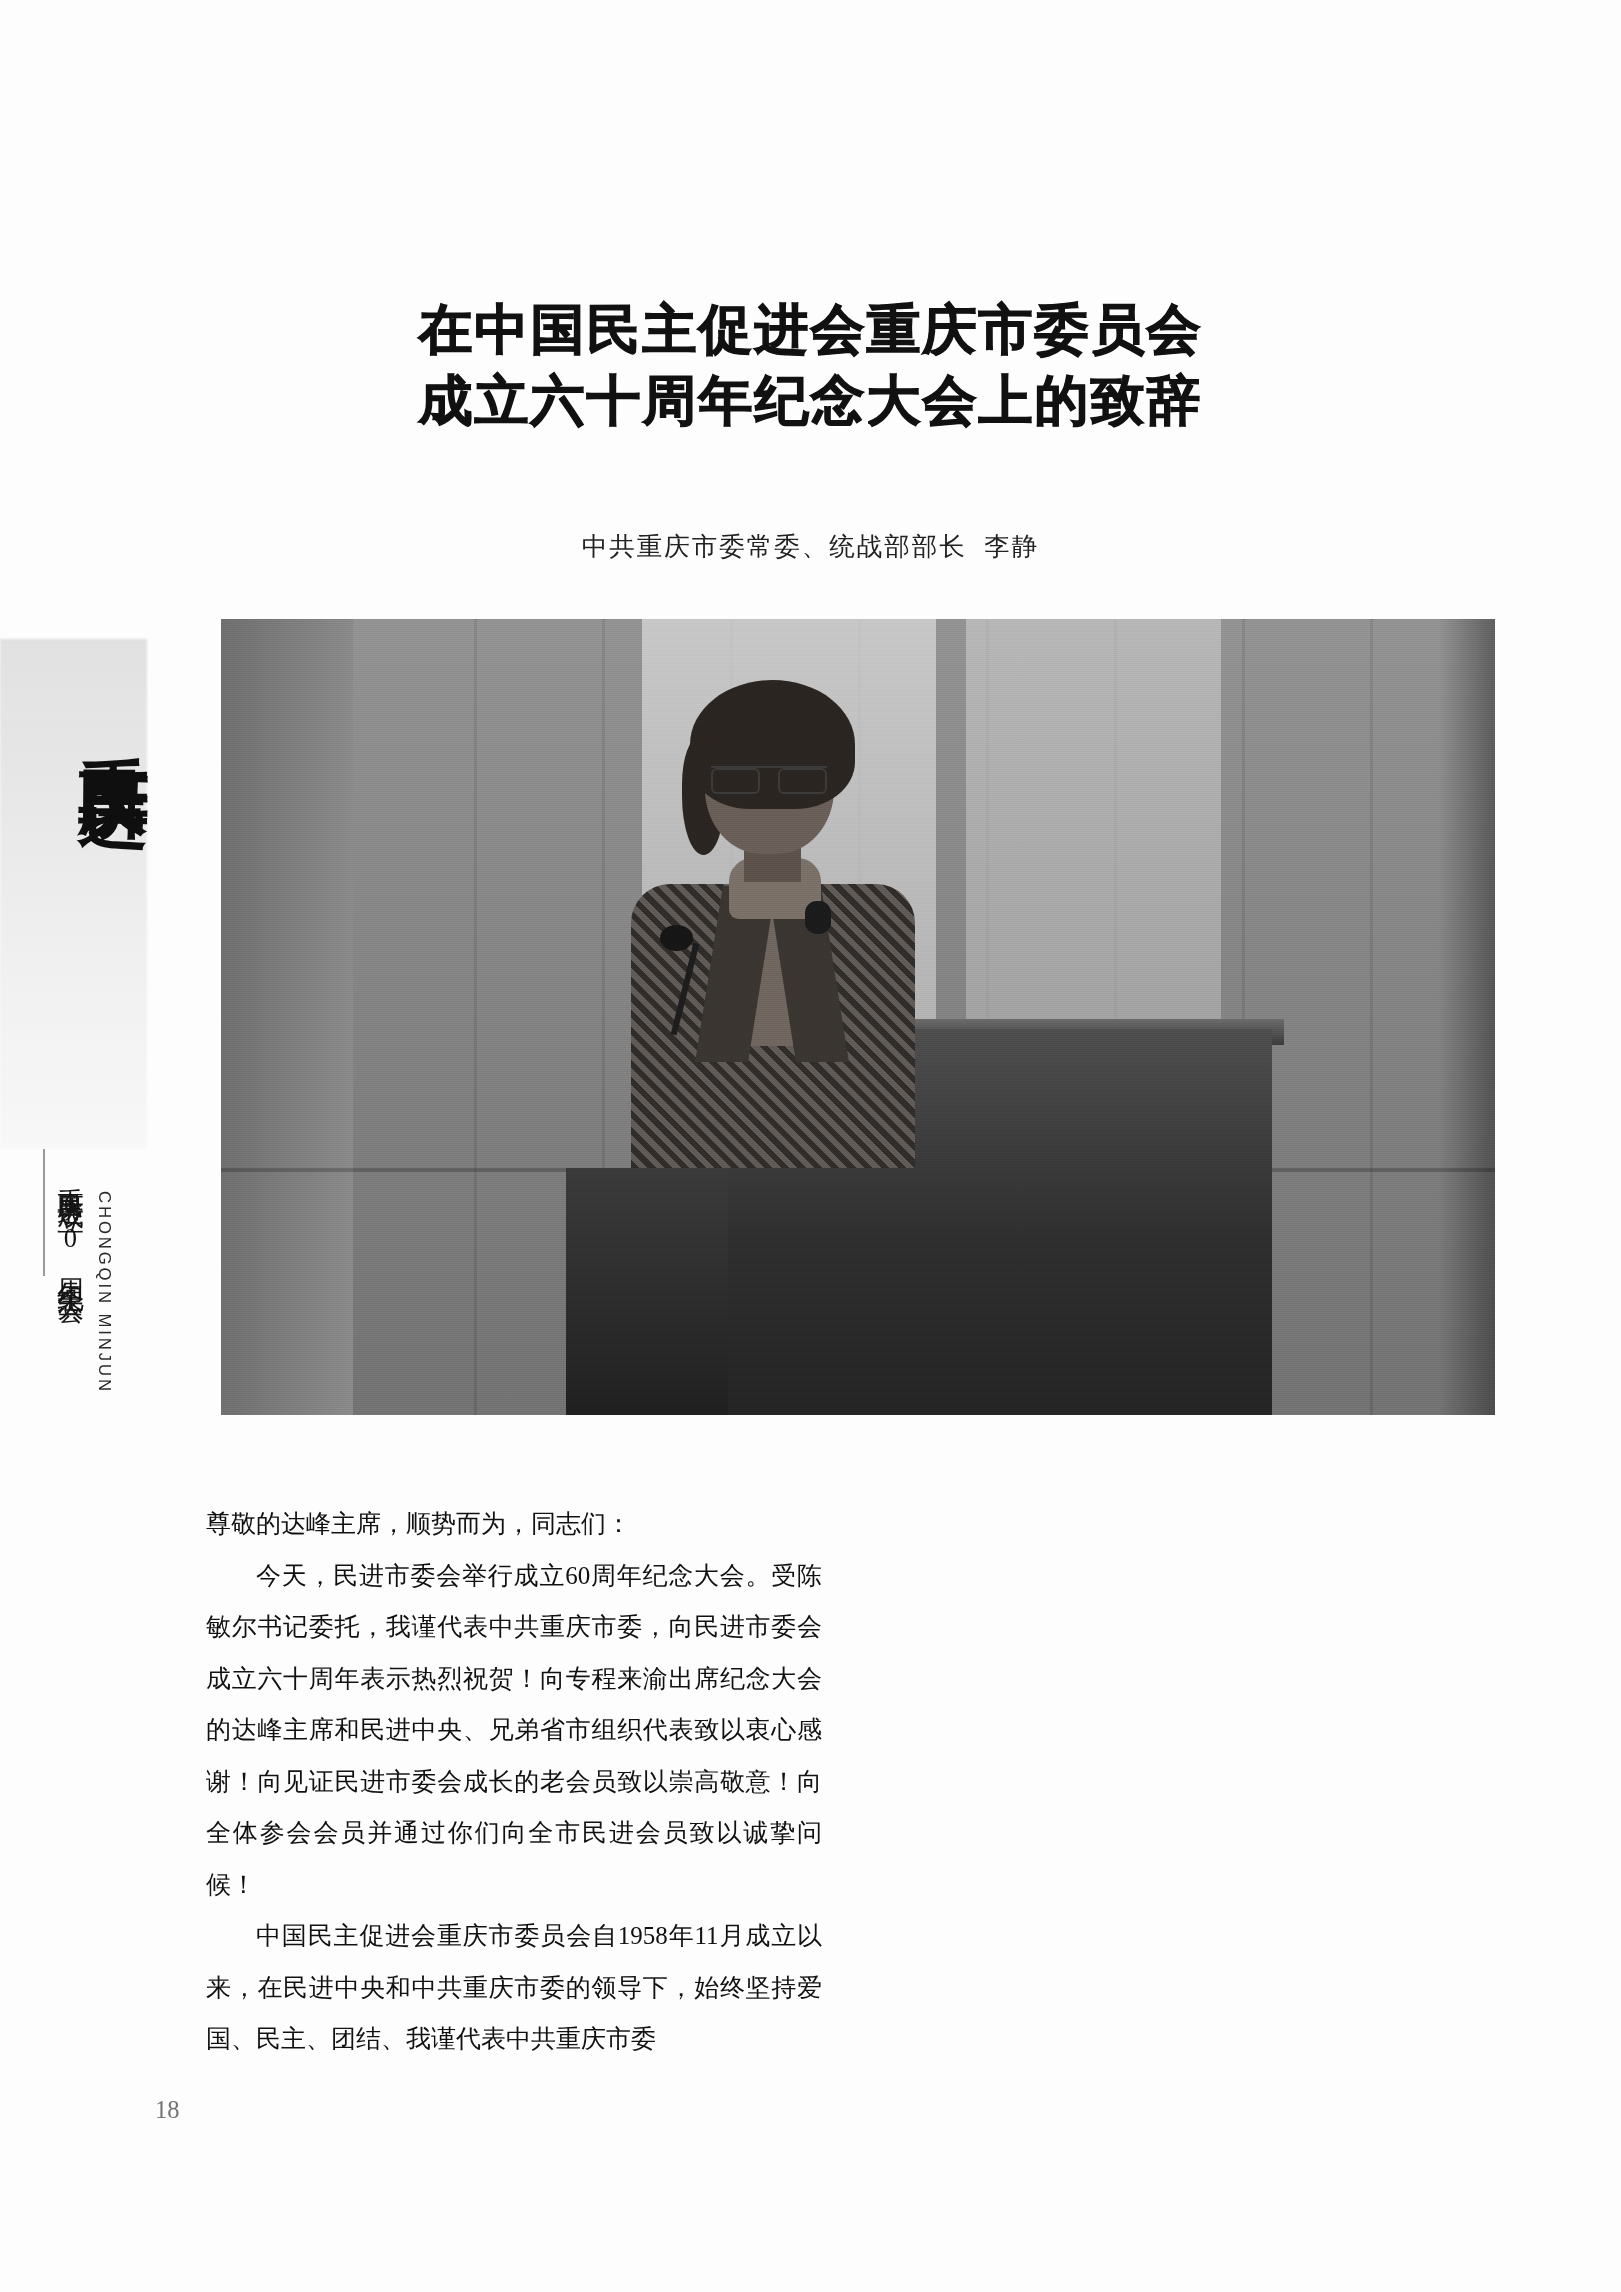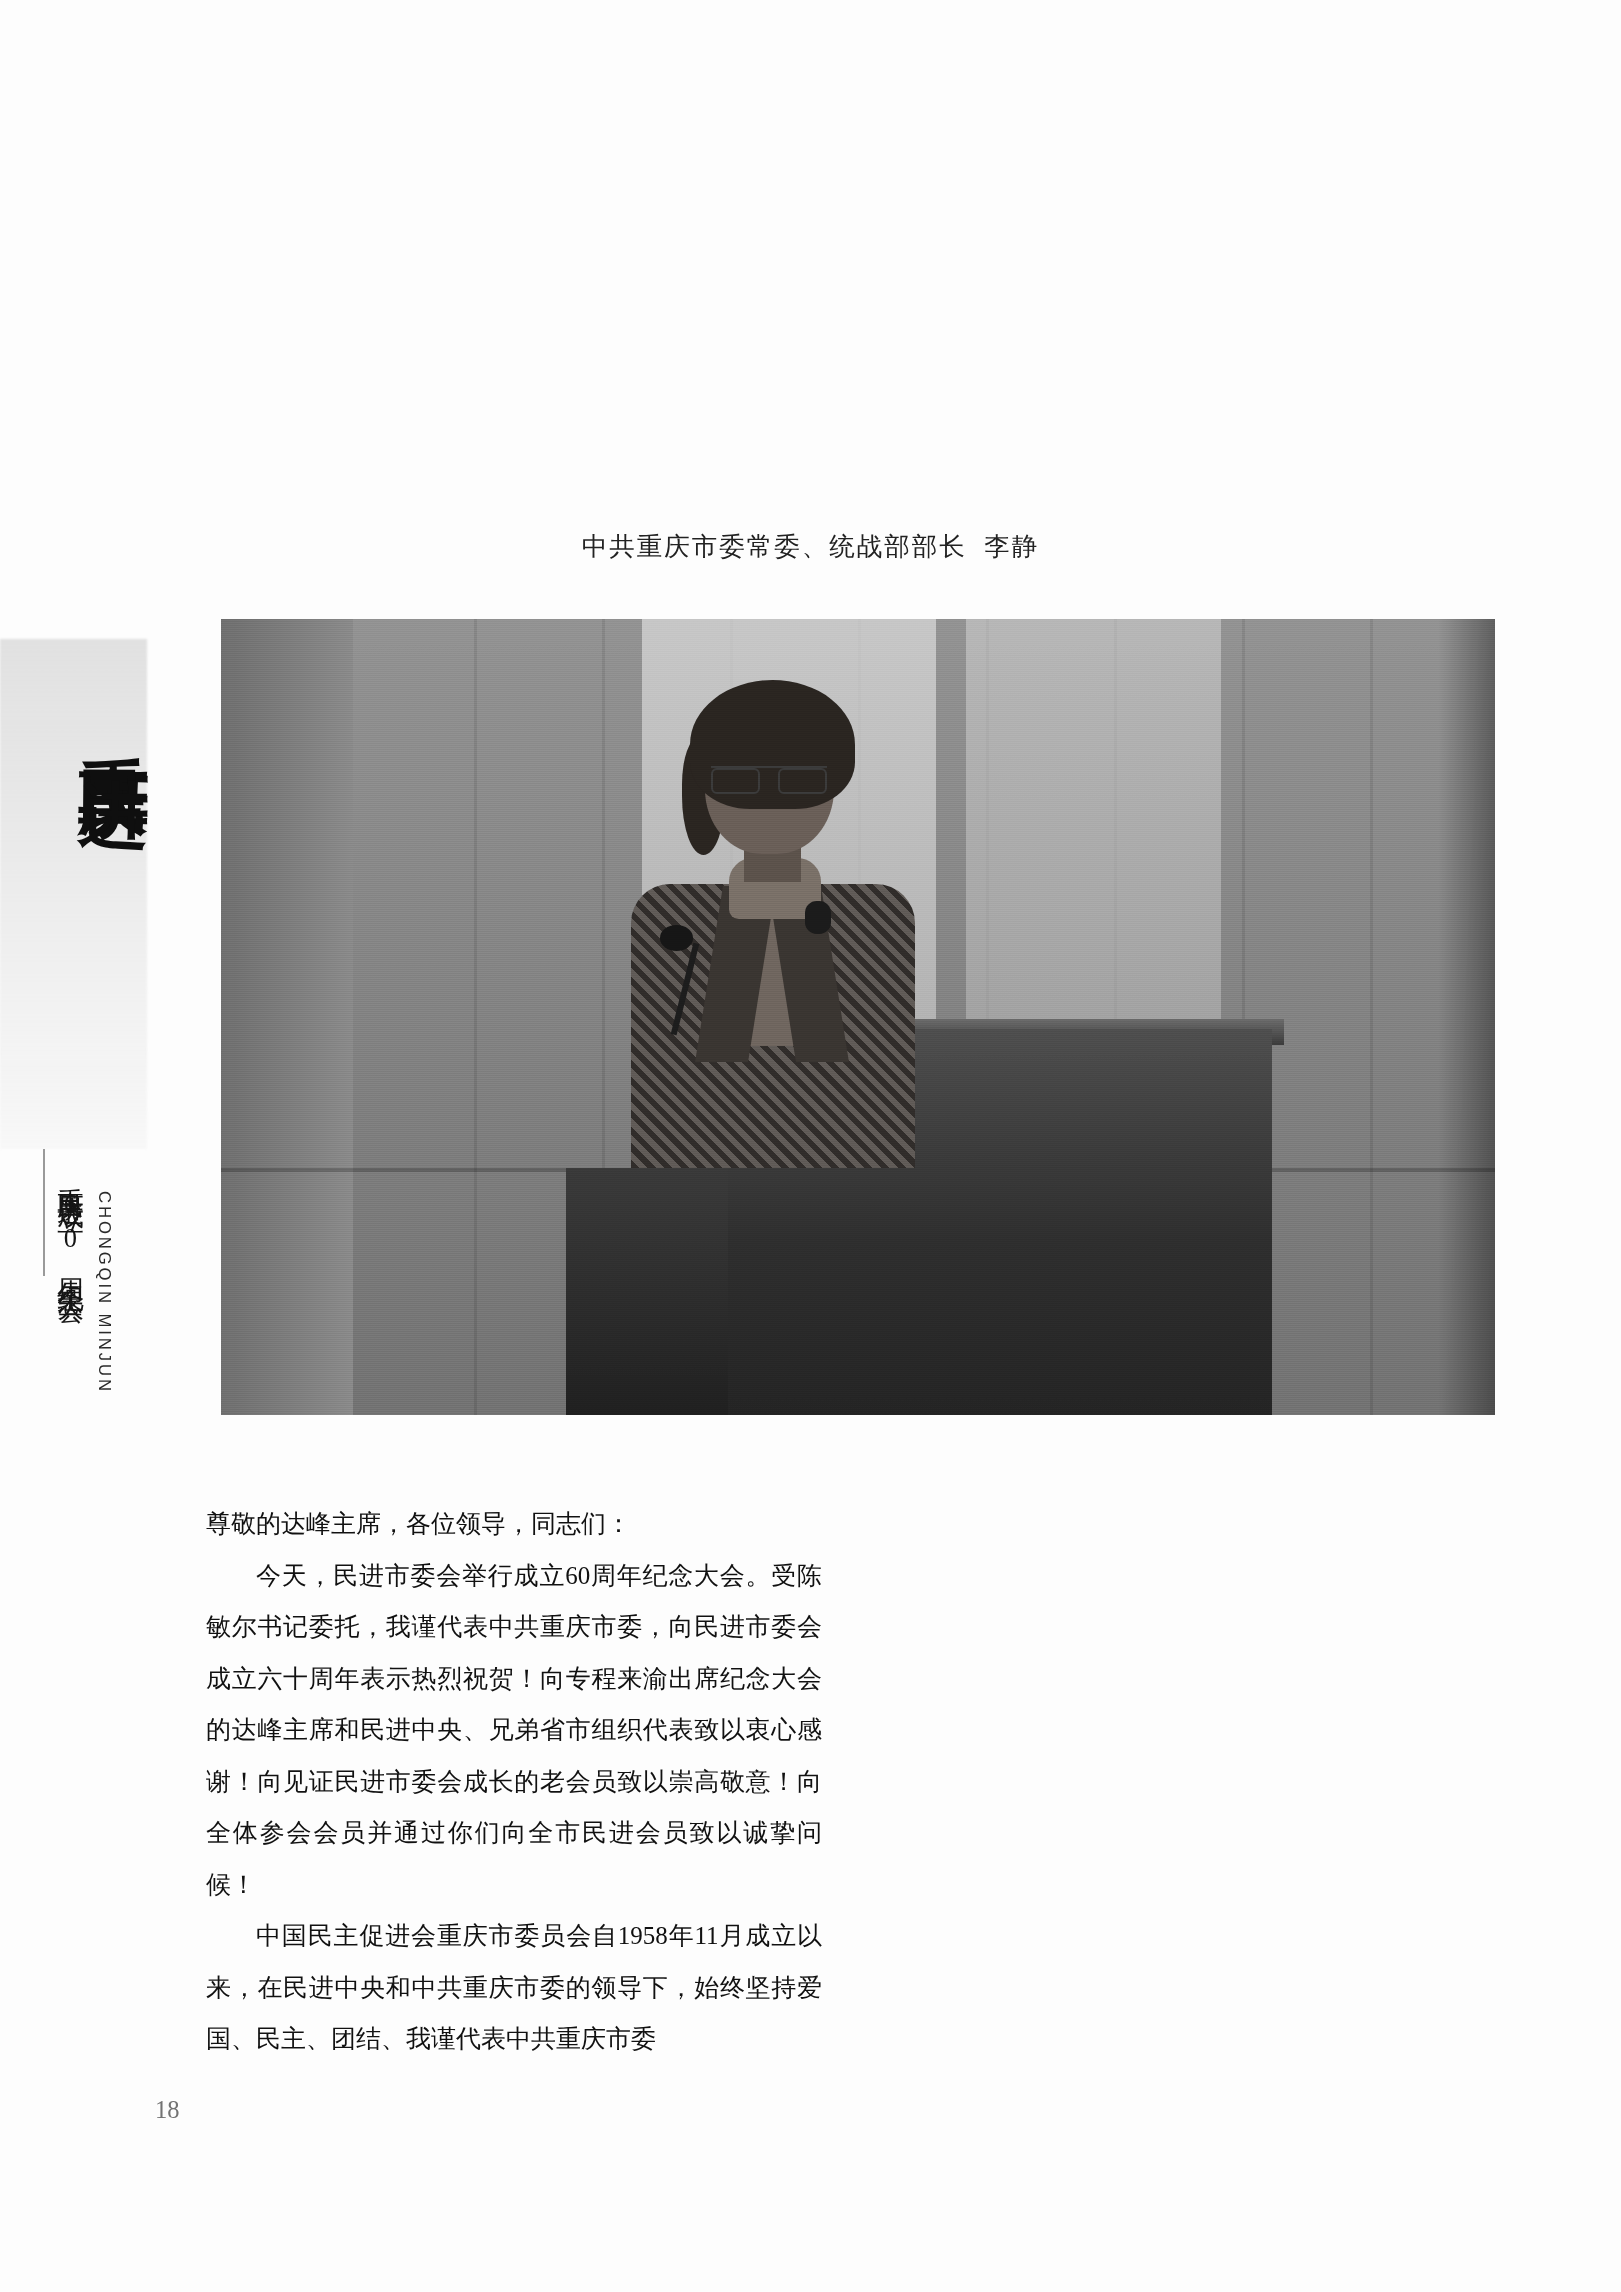--- a/index.html
+++ b/index.html
@@ -293,20 +293,24 @@
     font-family: "Liberation Serif", serif;
     font-size: 24.5px;
     color: #737373;
   }
 </style>
 </head>
 <body>
 
 <div class="page">
 
+  <div class="title-block">
+    <div class="title-line">在中国民主促进会重庆市委员会</div>
+    <div class="title-line">成立六十周年纪念大会上的致辞</div>
+  </div>
 
   <div class="byline">中共重庆市委常委、统战部部长 李静</div>
 
   <div class="photo-frame">
     <div class="ph-wall"></div>
     <div class="ph-panel-left"></div>
     <div class="ph-bright"></div>
     <div class="ph-bright2"></div>
     <div class="ph-floorline"></div>
     <div class="ph-dais-top"></div>
@@ -330,21 +334,21 @@
   </div>
 
   <div class="side-wash"></div>
   <div class="brush-title">重庆民进</div>
   <div class="brush-rule"></div>
   <div class="side-pinyin">CHONGQIN MINJUN</div>
   <div class="side-vertical">重庆民进成立60周年纪念大会</div>
 
   <div class="columns">
     <div class="col">
-      <p>尊敬的达峰主席，各位领导，同志们：</p>
+      <p>尊敬的达峰主席，顺势而为，同志们：</p>
       <p class="indent">今天，民进市委会举行成立60周年纪念大会。受陈敏尔书记委托，我谨代表中共重庆市委，向民进市委会成立六十周年表示热烈祝贺！向专程来渝出席纪念大会的达峰主席和民进中央、兄弟省市组织代表致以衷心感谢！向见证民进市委会成长的老会员致以崇高敬意！向全体参会会员并通过你们向全市民进会员致以诚挚问候！</p>
       <p class="indent">中国民主促进会重庆市委员会自1958年11月成立以来，在民进中央和中共重庆市委的领导下，始终坚持爱国、民主、团结、我谨代表中共重庆市委</p>
     </div>
   </div>
 
   <div class="folio">18</div>
 
 </div>
 
 

